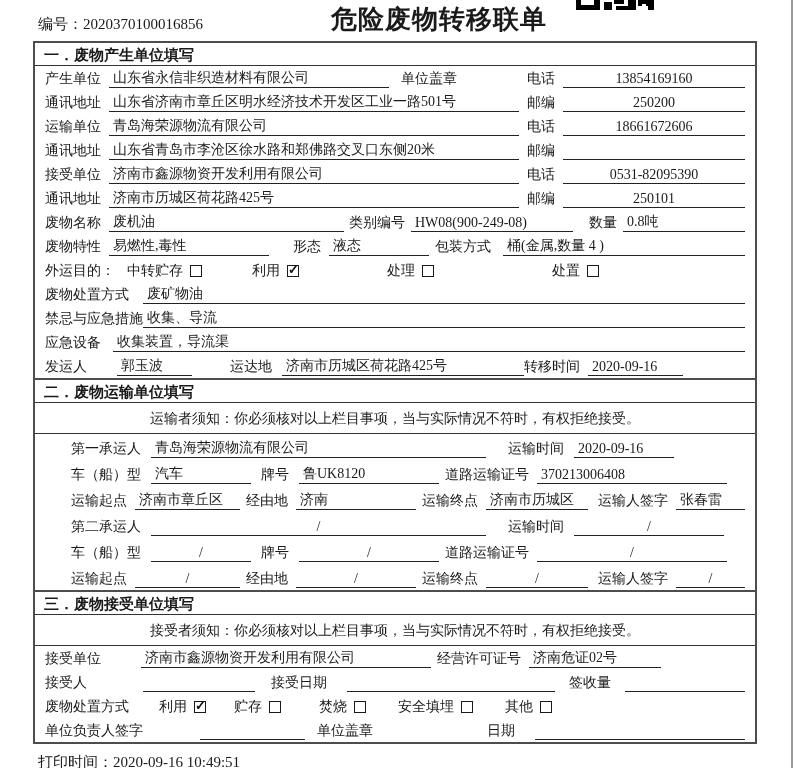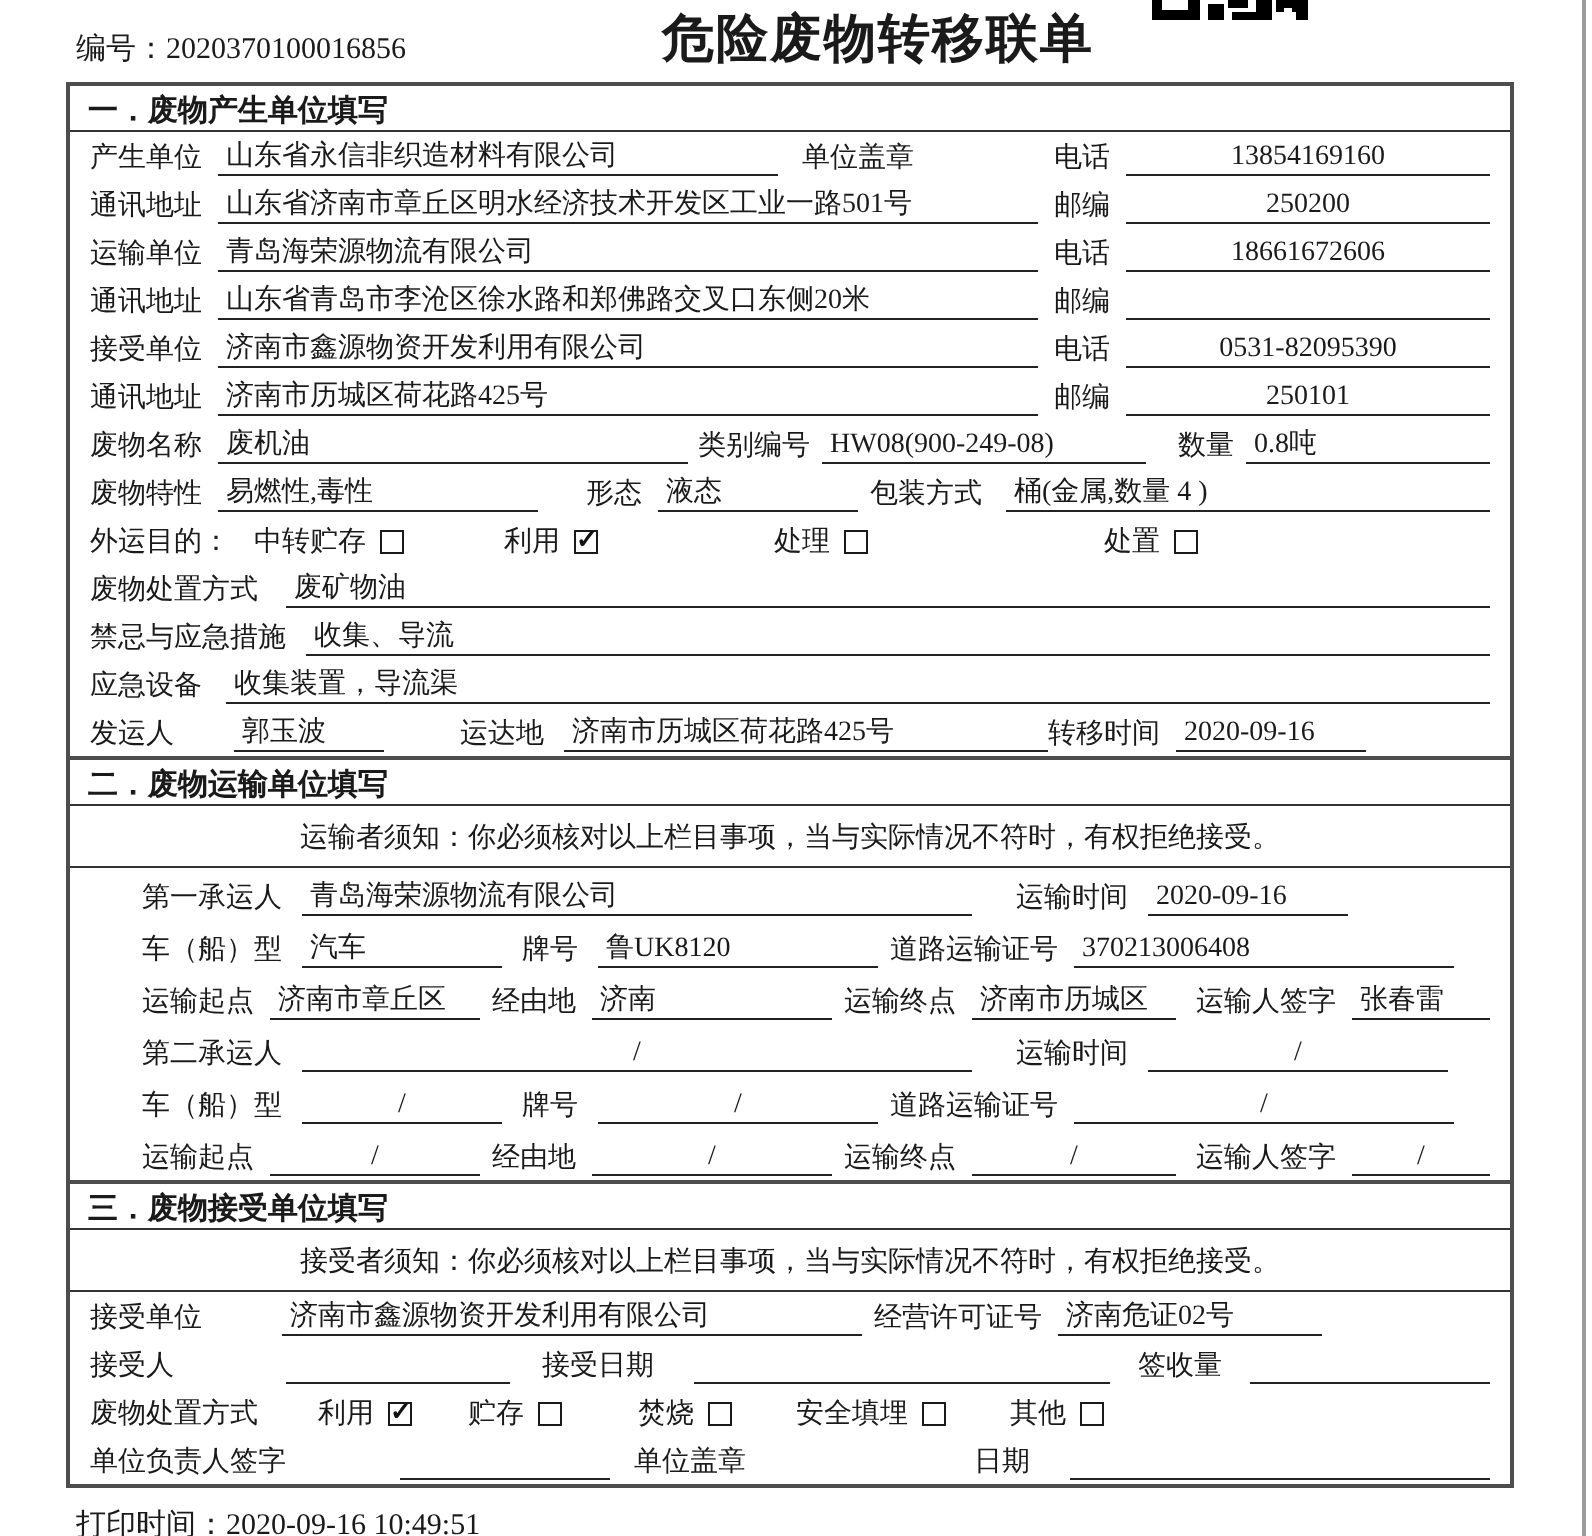--- a/index.html
+++ b/index.html
@@ -165,21 +165,21 @@
           </span>
       </div>
 
       <div class="row">
         <span class="lbl">废物处置方式</span>
         <span class="val grow" style="margin-left:14px">废矿物油</span>
       </div>
 
       <div class="row">
         <span class="lbl">禁忌与应急措施</span>
-        <span class="val grow" style="margin-left:10px">收集、导流</span>
+        <span class="val grow" style="margin-left:0">收集、导流</span>
       </div>
 
       <div class="row">
         <span class="lbl">应急设备</span>
         <span class="val grow" style="margin-left:12px">收集装置，导流渠</span>
       </div>
 
       <div class="row">
         <span class="lbl">发运人</span>
         <span class="val" style="width:75px;margin-left:30px">郭玉波</span>

